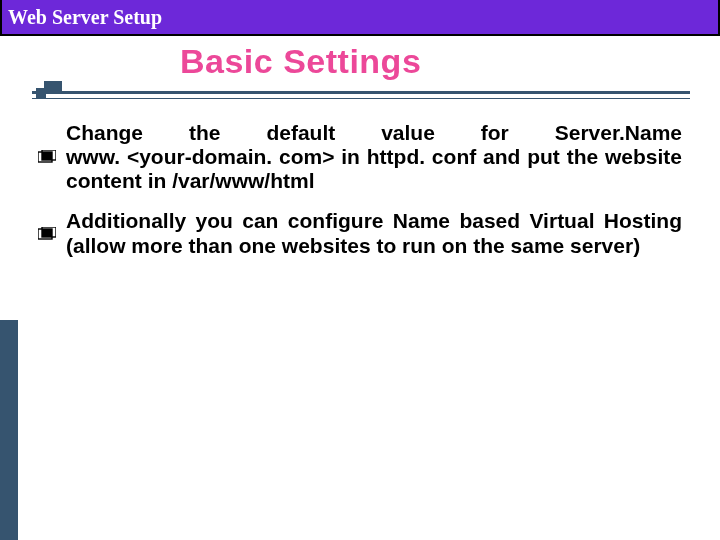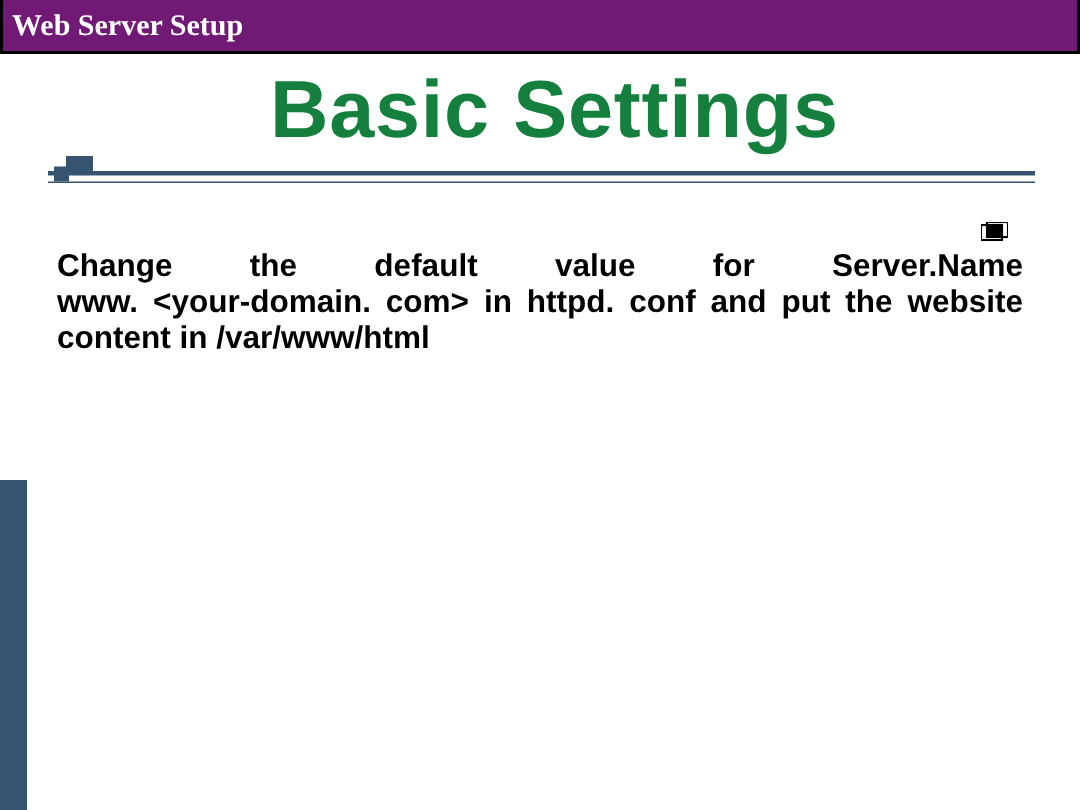--- a/index.html
+++ b/index.html
@@ -5,42 +5,42 @@
   html, body {
     margin: 0;
     padding: 0;
     width: 720px;
     height: 540px;
     background: #ffffff;
     font-family: Arial, Helvetica, sans-serif;
     overflow: hidden;
   }
   .header-bar {
-    background: #701a75;
+    background: #6d28d9;
     border: 2px solid #000;
     border-top: none;
     height: 34px;
     display: flex;
     align-items: center;
     padding-left: 6px;
   }
   .header-bar span {
     color: #fff;
     font-size: 20px;
     font-weight: bold;
     font-family: "Times New Roman", serif;
   }
   .title-wrap {
     margin-top: 6px;
     margin-left: 180px;
   }
   .title-wrap h1 {
     margin: 0;
-    color: #15803d;
-    font-size: 54px;
+    color: #ec4899;
+    font-size: 34px;
     font-weight: bold;
     font-family: Arial, sans-serif;
     letter-spacing: 0.5px;
   }
   .title-underline {
     position: relative;
     margin-top: 4px;
     margin-left: 32px;
     margin-right: 30px;
     height: 18px;
@@ -71,23 +71,22 @@
   .title-underline .deco .sq.b {
     position: absolute;
     width: 10px; height: 10px;
     left: 0; top: 7px;
   }
   .content {
     margin: 18px 38px 0 38px;
   }
   .bullet-row {
     display: flex;
-    align-items: flex-end;
+    align-items: center;
     margin-bottom: 16px;
-    flex-direction: column;
   }
   .bullet-icon {
     flex: 0 0 auto;
     width: 18px;
     height: 18px;
     margin-top: 4px;
     margin-right: 10px;
     position: relative;
   }
   .bullet-icon svg { display: block; }
@@ -145,16 +144,26 @@
         <rect x="4" y="0" width="14" height="10" fill="none" stroke="#000" stroke-width="1.4"></rect>
         <rect x="4" y="2" width="10" height="8" fill="#000"></rect>
       </svg>
     </div>
     <div class="bullet-text justify">
       <span class="force-line"><span>Change the default value for Server.</span><span>Name</span></span>
       <span>www. </span><span class="italic">&lt;your-domain. com&gt;</span><span> in httpd. conf and put the website content in /var/www/html</span>
     </div>
   </div>
 
+  <div class="bullet-row">
+    <div class="bullet-icon">
+      <svg width="18" height="14" viewBox="0 0 18 14">
+        <rect x="0" y="2" width="14" height="10" fill="none" stroke="#000" stroke-width="1.4"></rect>
+        <rect x="4" y="0" width="14" height="10" fill="none" stroke="#000" stroke-width="1.4"></rect>
+        <rect x="4" y="2" width="10" height="8" fill="#000"></rect>
+      </svg>
+    </div>
+    <div class="bullet-text justify">Additionally you can configure Name based Virtual Hosting (allow more than one websites to run on the same server)</div>
+  </div>
 
 </div>
 
 <div class="side-strip"></div>
 
 </body></html>

